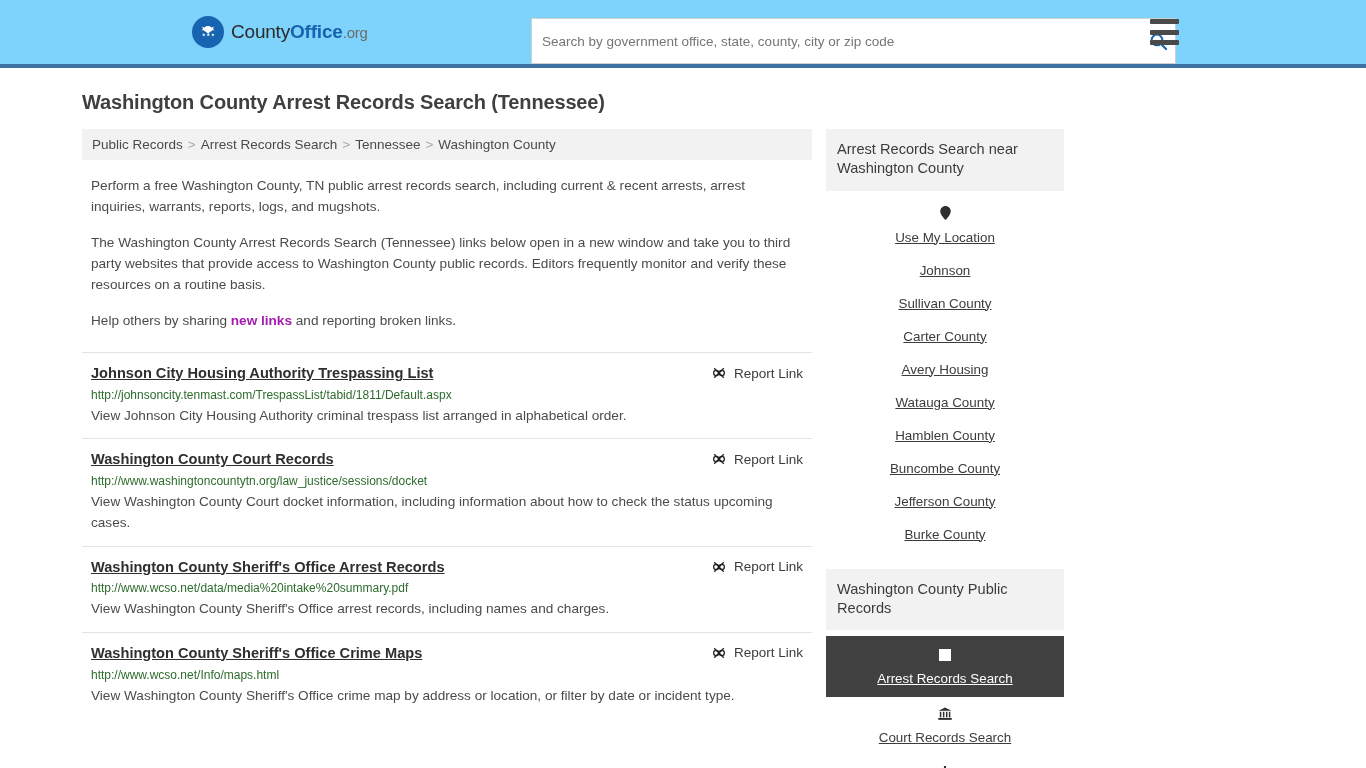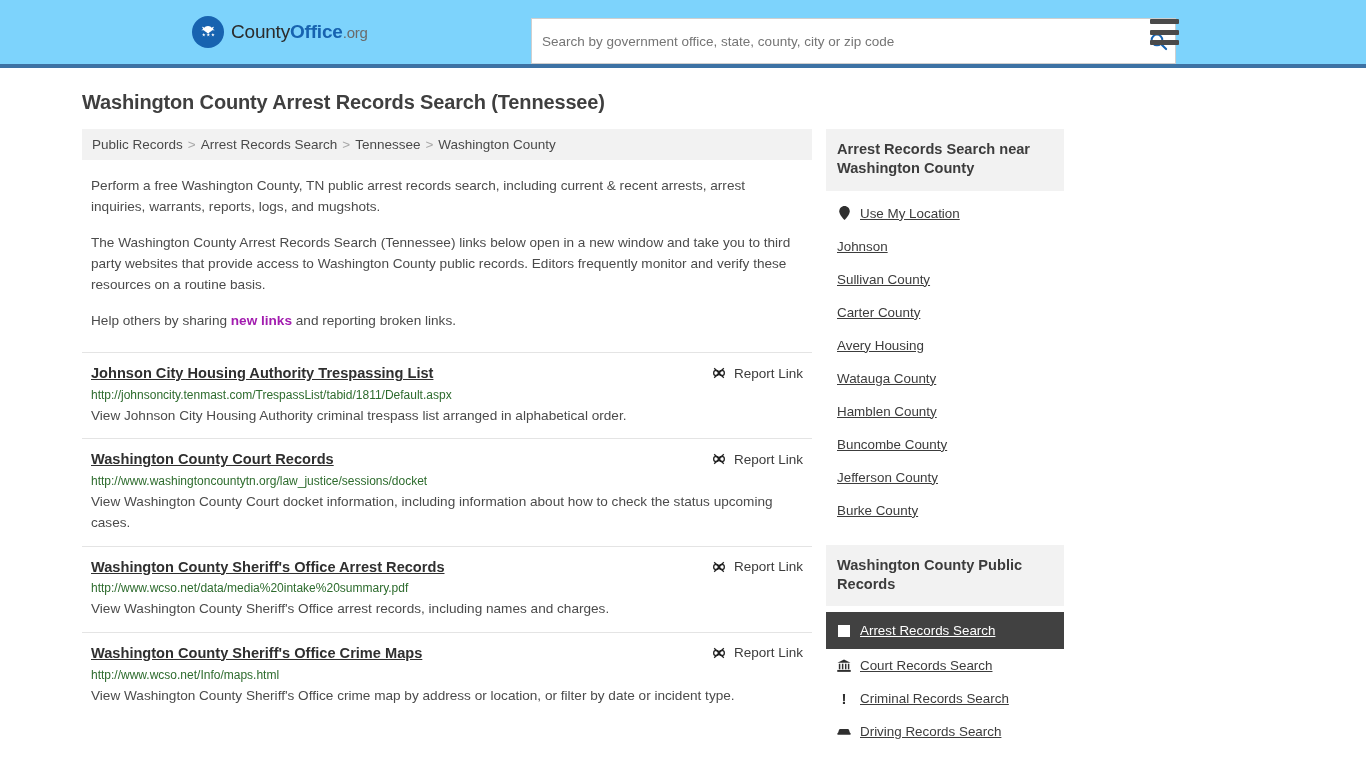--- a/index.html
+++ b/index.html
@@ -138,28 +138,29 @@
     line-height: 1.55;
     margin-top: 3px;
     max-width: 690px;
   }
 
   
   .side-box { margin-bottom: 4px; }
   .side-header {
     background: #f2f2f2;
     padding: 11px 11px 12px 11px;
-    font-size: 14.6px; font-weight: bold;
+    font-size: 14.6px; font-weight: normal;
     color: #3c3c3c; line-height: 1.32;
   }
   .side-list { padding: 6px 0 0 0; }
   .side-item {
     display: flex; align-items: center; gap: 9px;
     padding: 9px 11px;
     font-size: 13.4px;
+    flex-direction: column;
   }
   .side-item a {
     color: #3c3c3c; text-decoration: underline; cursor: pointer;
   }
   .side-item.active {
     background: #414141;
     padding: 11px 11px;
   }
   .side-item.active a { color: #ffffff; font-weight: normal; }
   .side-icon {

